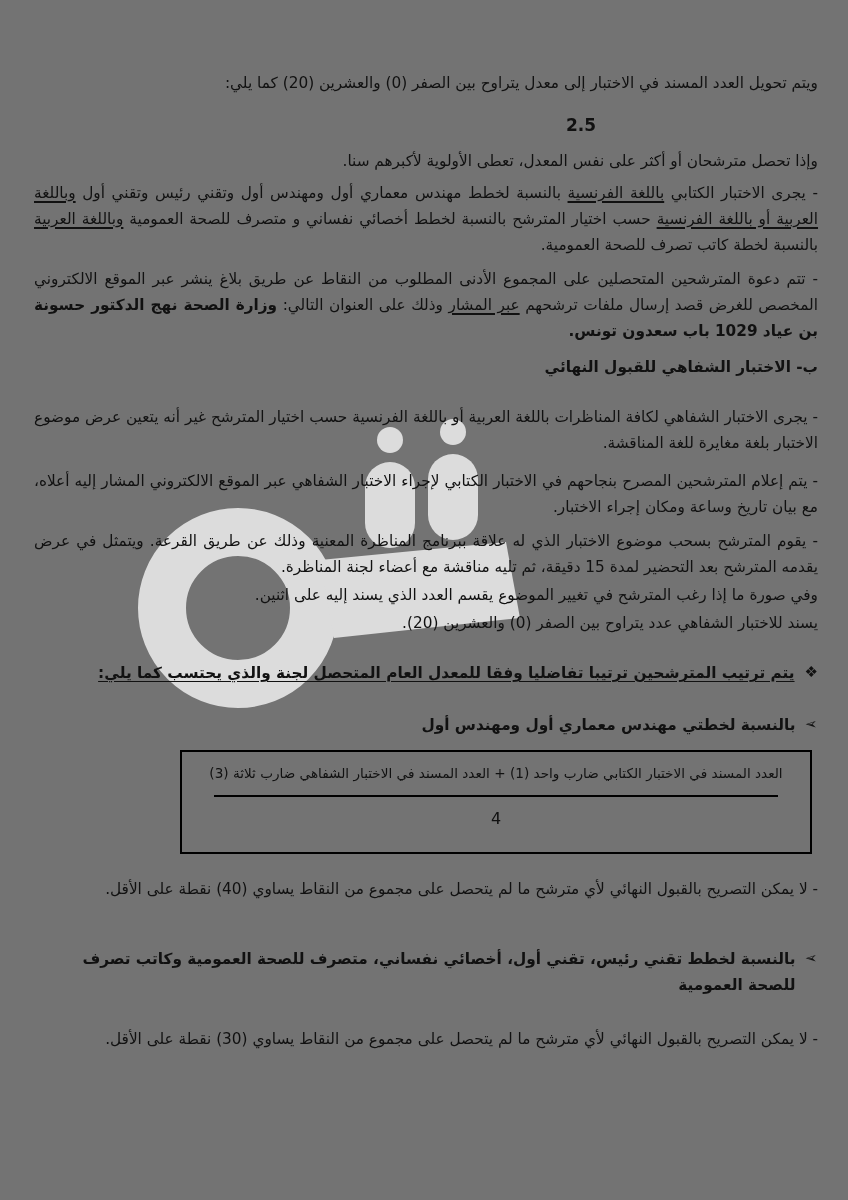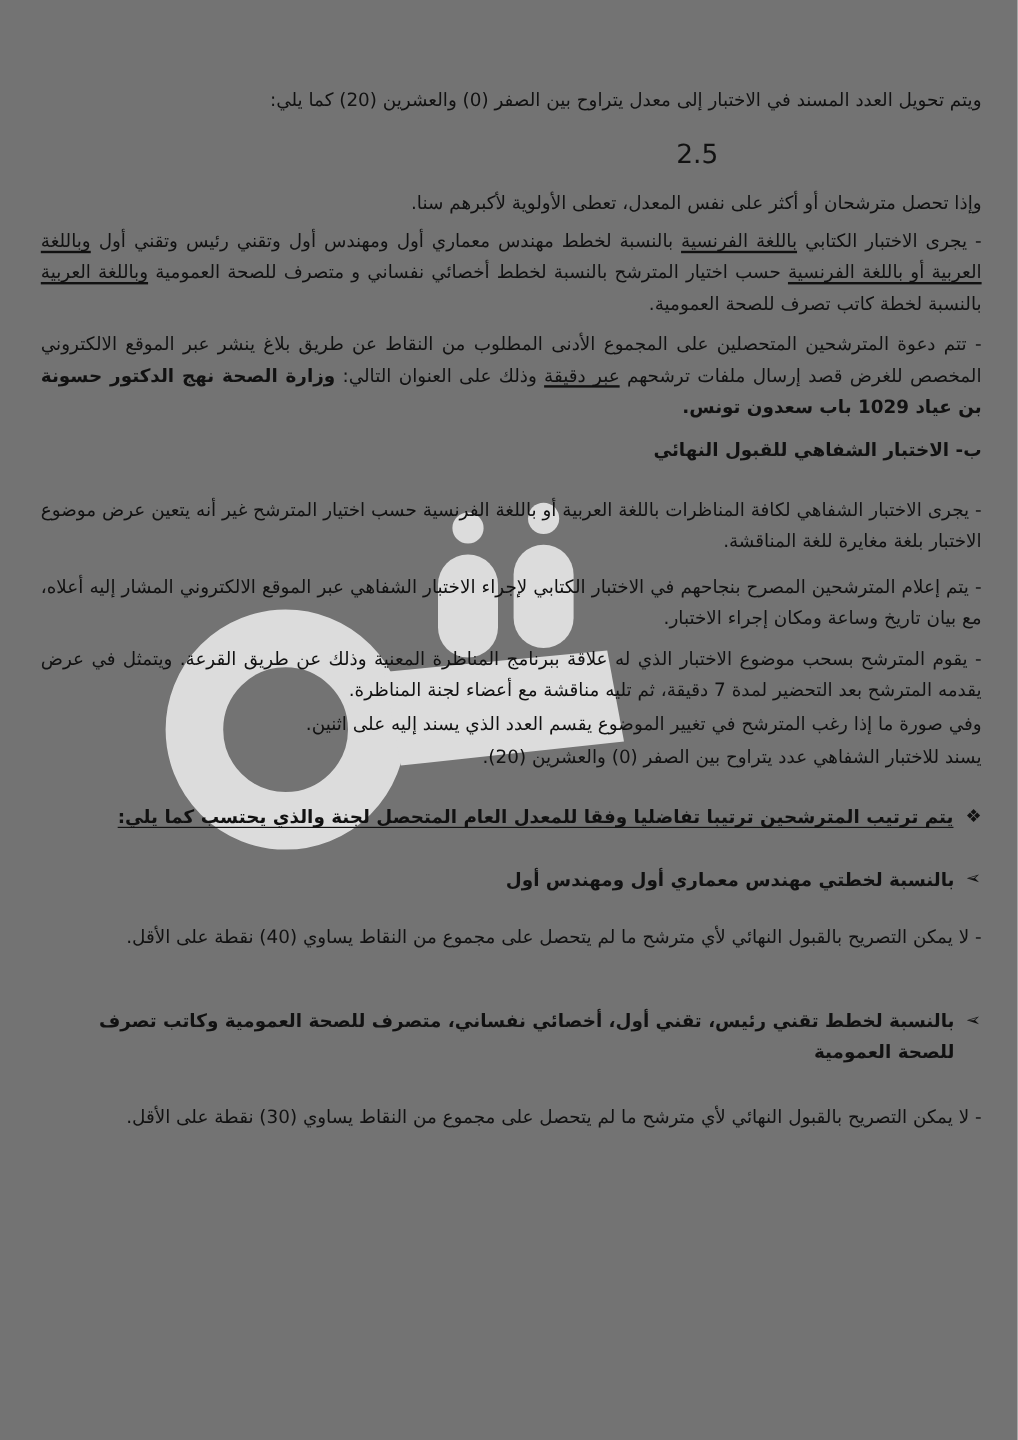--- a/index.html
+++ b/index.html
@@ -42,22 +42,23 @@
     text-align:center;
   }
   
   .fraction-top .num{
     font-size:14.6px;
     white-space:nowrap;
     padding-bottom:5px;
     border-bottom:2px solid #2e74b5;
   }
   .fraction-top .den{
-    font-size:22px;
+    font-size:17px;
     padding-top:3px;
+    font-weight:bold;
   }
   .tie{margin-top:8px;}
   .para-lang{margin-top:6px;}
   .para-invite{margin-top:8px;}
   .section-heading{margin-top:10px;font-weight:bold;}
   .para-notify{margin-top:12px;}
   .para-orallang{margin-top:24px;}
   .para-draw{margin-top:8px;}
   .line-tight{margin-top:2px;}
   .bullet-row{margin-top:22px;display:flex;align-items:flex-start;}
@@ -121,44 +122,49 @@
     <p class="right">ويتم تحويل العدد المسند في الاختبار إلى معدل يتراوح بين الصفر (0) والعشرين (20) كما يلي:</p>
 
     <div class="fraction-top">
       <div class="den">2.5</div>
     </div>
 
     <p class="right tie">وإذا تحصل مترشحان أو أكثر على نفس المعدل، تعطى الأولوية لأكبرهم سنا.</p>
 
     <p class="just para-lang"><span>- يجرى الاختبار الكتابي </span><span class="u">باللغة الفرنسية</span><span> بالنسبة لخطط مهندس معماري أول ومهندس أول وتقني رئيس وتقني أول </span><span class="u">وباللغة العربية أو باللغة الفرنسية</span><span> حسب اختيار المترشح بالنسبة لخطط أخصائي نفساني و متصرف للصحة العمومية </span><span class="u">وباللغة العربية</span><span> بالنسبة لخطة كاتب تصرف للصحة العمومية.</span></p>
 
-    <p class="just para-invite"><span>- تتم دعوة المترشحين المتحصلين على المجموع الأدنى المطلوب من النقاط عن طريق بلاغ ينشر عبر الموقع الالكتروني المخصص للغرض قصد إرسال ملفات ترشحهم </span><span class="u">عبر دقيقة</span><span> وذلك على العنوان التالي: </span><span class="b">وزارة الصحة نهج الدكتور حسونة بن عياد 1029 باب سعدون تونس.</span></p>
+    <p class="just para-invite"><span>- تتم دعوة المترشحين المتحصلين على المجموع الأدنى المطلوب من النقاط عن طريق بلاغ ينشر عبر الموقع الالكتروني المخصص للغرض قصد إرسال ملفات ترشحهم </span><span class="u">عبر المشار</span><span> وذلك على العنوان التالي: </span><span class="b">وزارة الصحة نهج الدكتور حسونة بن عياد 1029 باب سعدون تونس.</span></p>
 
     <p class="right section-heading">ب- الاختبار الشفاهي للقبول النهائي</p>
 
     <p class="just para-orallang">- يجرى الاختبار الشفاهي لكافة المناظرات باللغة العربية أو باللغة الفرنسية حسب اختيار المترشح غير أنه يتعين عرض موضوع الاختبار بلغة مغايرة للغة المناقشة.</p>
 
     <p class="just para-notify">- يتم إعلام المترشحين المصرح بنجاحهم في الاختبار الكتابي لإجراء الاختبار الشفاهي عبر الموقع الالكتروني المشار إليه أعلاه، مع بيان تاريخ وساعة ومكان إجراء الاختبار.</p>
 
-    <p class="just para-draw">- يقوم المترشح بسحب موضوع الاختبار الذي له علاقة ببرنامج المناظرة المعنية وذلك عن طريق القرعة. ويتمثل في عرض يقدمه المترشح بعد التحضير لمدة 7 دقيقة، ثم تليه مناقشة مع أعضاء لجنة المناظرة.</p>
+    <p class="just para-draw">- يقوم المترشح بسحب موضوع الاختبار الذي له علاقة ببرنامج المناظرة المعنية وذلك عن طريق القرعة. ويتمثل في عرض يقدمه المترشح بعد التحضير لمدة 15 دقيقة، ثم تليه مناقشة مع أعضاء لجنة المناظرة.</p>
 
     <p class="right line-tight">وفي صورة ما إذا رغب المترشح في تغيير الموضوع يقسم العدد الذي يسند إليه على اثنين.</p>
 
     <p class="right line-tight">يسند للاختبار الشفاهي عدد يتراوح بين الصفر (0) والعشرين (20).</p>
 
     <div class="bullet-row bullet-main">
       <span class="glyph">❖</span>
       <span class="txt">يتم ترتيب المترشحين ترتيبا تفاضليا وفقا للمعدل العام المتحصل لجنة والذي يحتسب كما يلي:</span>
     </div>
 
     <div class="bullet-row bullet-sub bullet-sub1">
       <span class="glyph arrow-glyph">➢</span>
       <span class="txt">بالنسبة لخطتي مهندس معماري أول ومهندس أول</span>
     </div>
 
+    <div class="formula-box">
+      <div class="num">العدد المسند في الاختبار الكتابي ضارب واحد (1) + العدد المسند في الاختبار الشفاهي ضارب ثلاثة (3)</div>
+      <hr class="rule">
+      <div class="den">4</div>
+    </div>
 
     <p class="right note">- لا يمكن التصريح بالقبول النهائي لأي مترشح ما لم يتحصل على مجموع من النقاط يساوي (40) نقطة على الأقل.</p>
 
     <div class="bullet-row bullet-sub bullet-sub2">
       <span class="glyph arrow-glyph">➢</span>
       <span class="txt">بالنسبة لخطط تقني رئيس، تقني أول، أخصائي نفساني، متصرف للصحة العمومية وكاتب تصرف للصحة العمومية</span>
     </div>
 
 
     <p class="right note note2">- لا يمكن التصريح بالقبول النهائي لأي مترشح ما لم يتحصل على مجموع من النقاط يساوي (30) نقطة على الأقل.</p>

